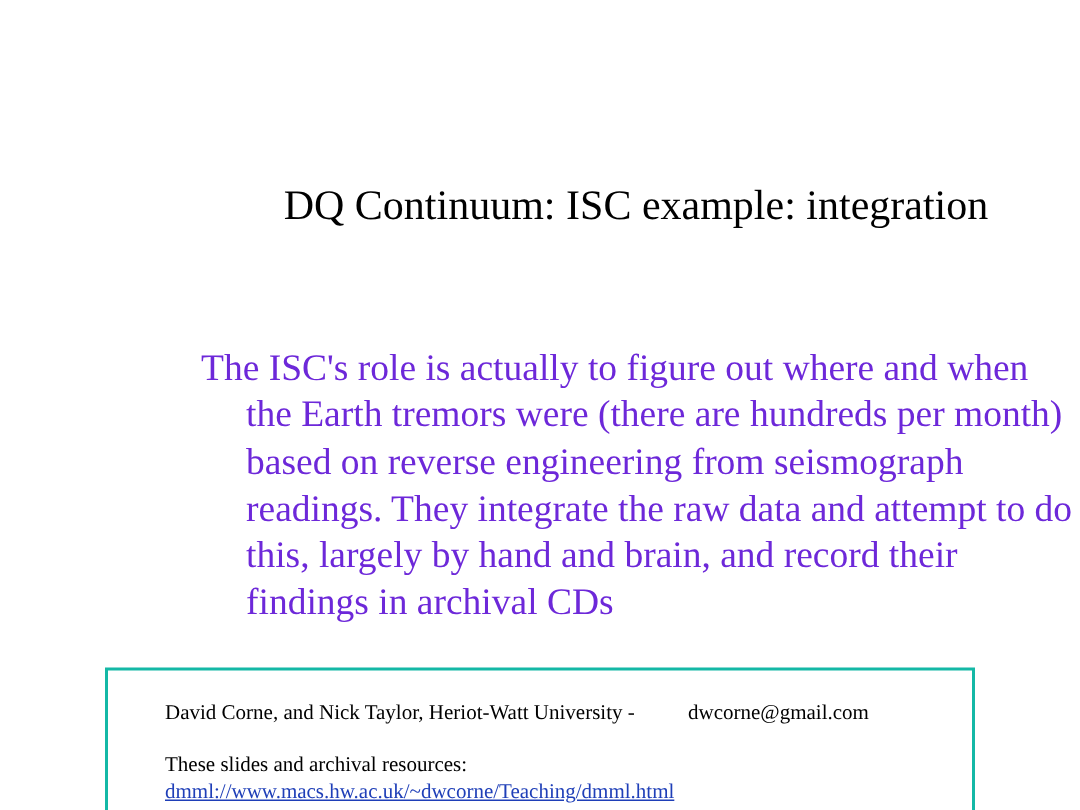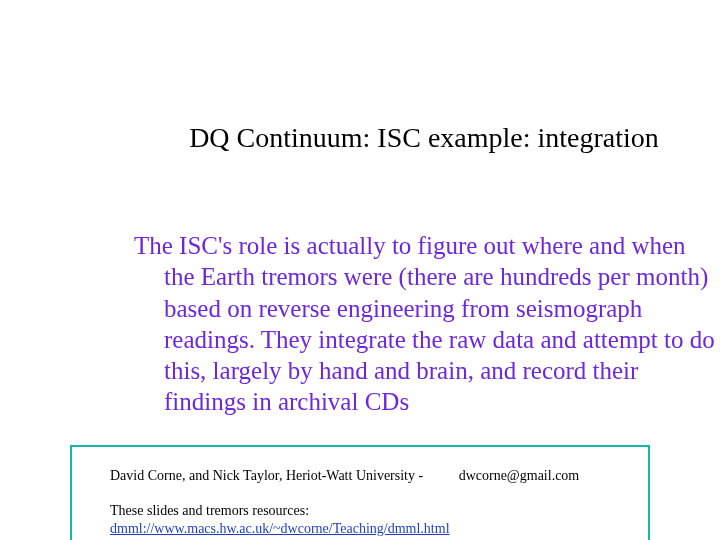--- a/index.html
+++ b/index.html
@@ -64,17 +64,17 @@
 
   <div class="body-text">
     <div class="para">The ISC's  role is actually to figure out where and when the Earth tremors were (there are hundreds per month) based on reverse engineering from seismograph readings. They integrate the raw data and attempt to do this, largely by hand and brain, and record their findings in archival CDs</div>
   </div>
 
   <div class="footer-box">
     <div>
       <span>David Corne, and Nick Taylor,  Heriot-Watt University  -  </span><span>dwcorne@gmail.com</span>
     </div>
     <div>
-      <span>These slides and tremors resources:   </span><a href="#" class="link">dmml://www.macs.hw.ac.uk/~dwcorne/Teaching/dmml.html</a>
+      <span>These slides and archival resources:   </span><a href="#" class="link">dmml://www.macs.hw.ac.uk/~dwcorne/Teaching/dmml.html</a>
     </div>
   </div>
 
 </div>
 
 </body></html>

